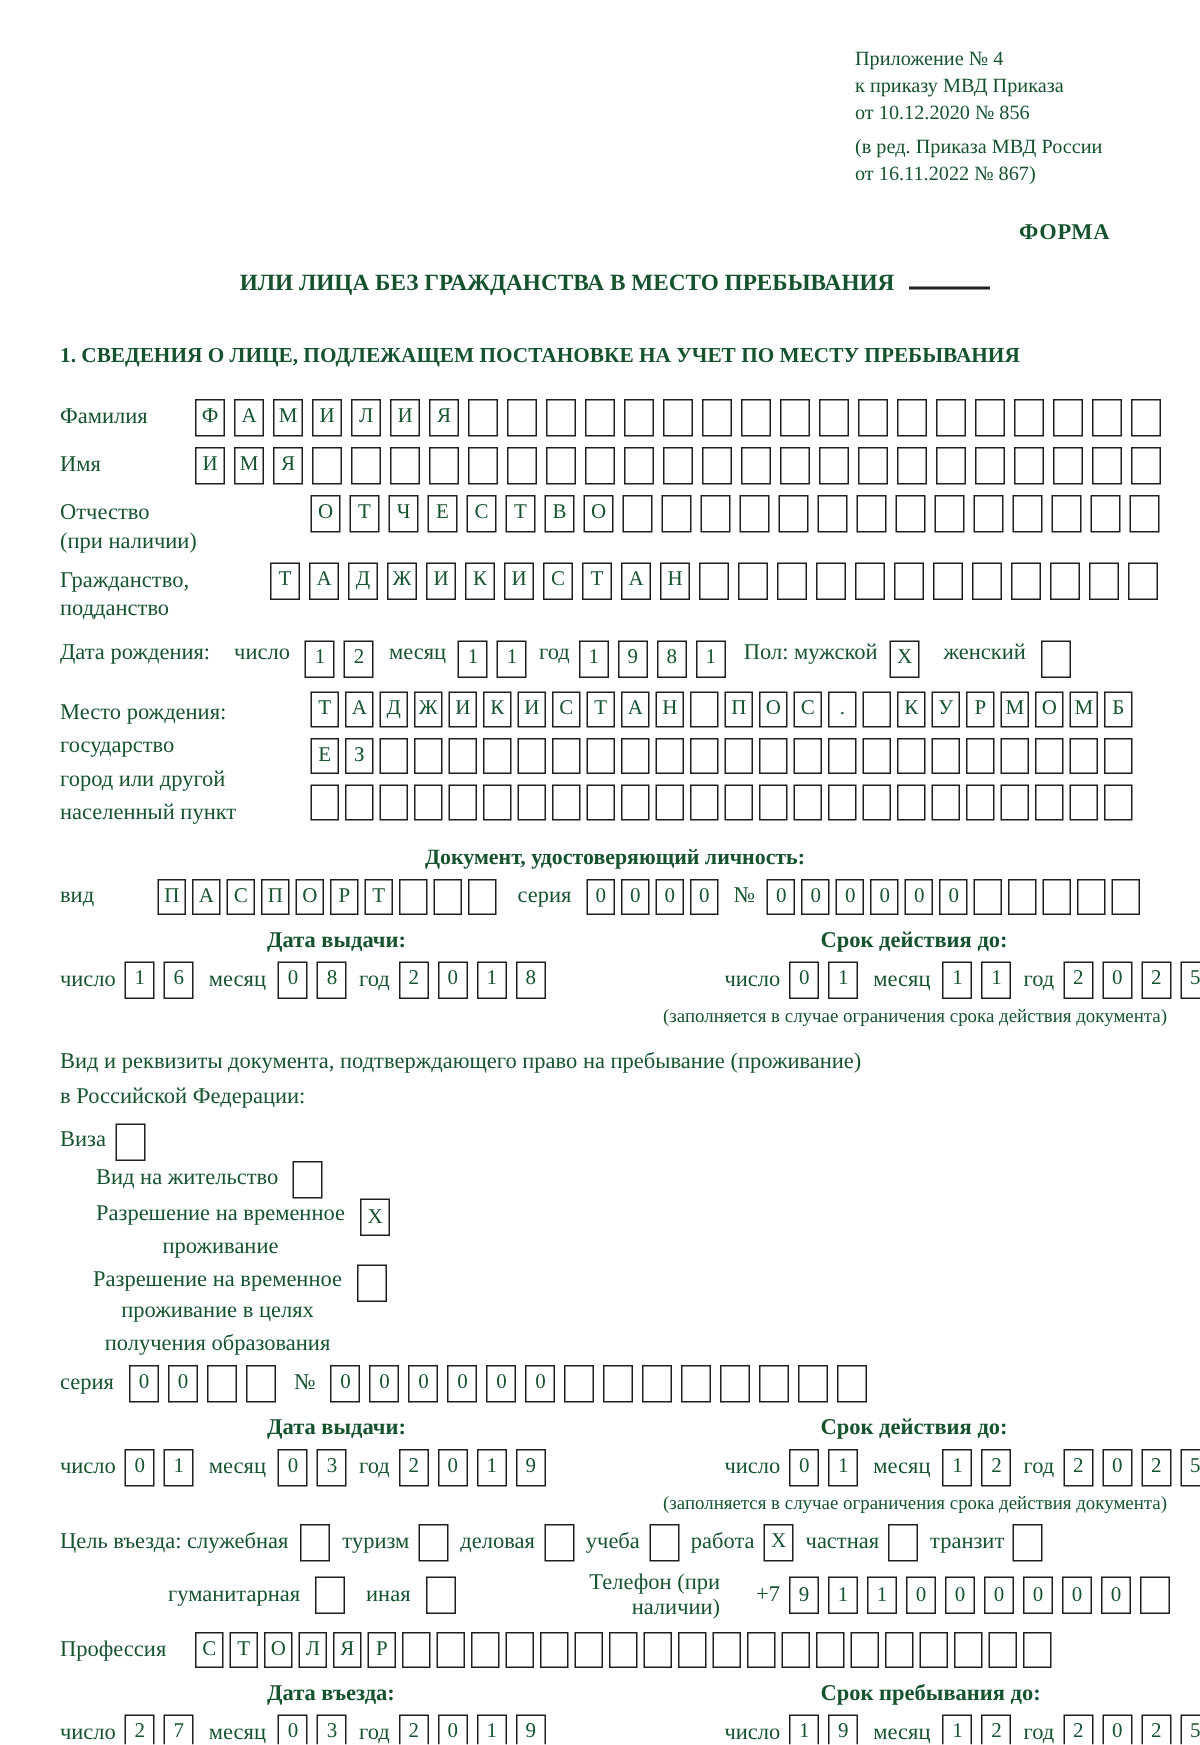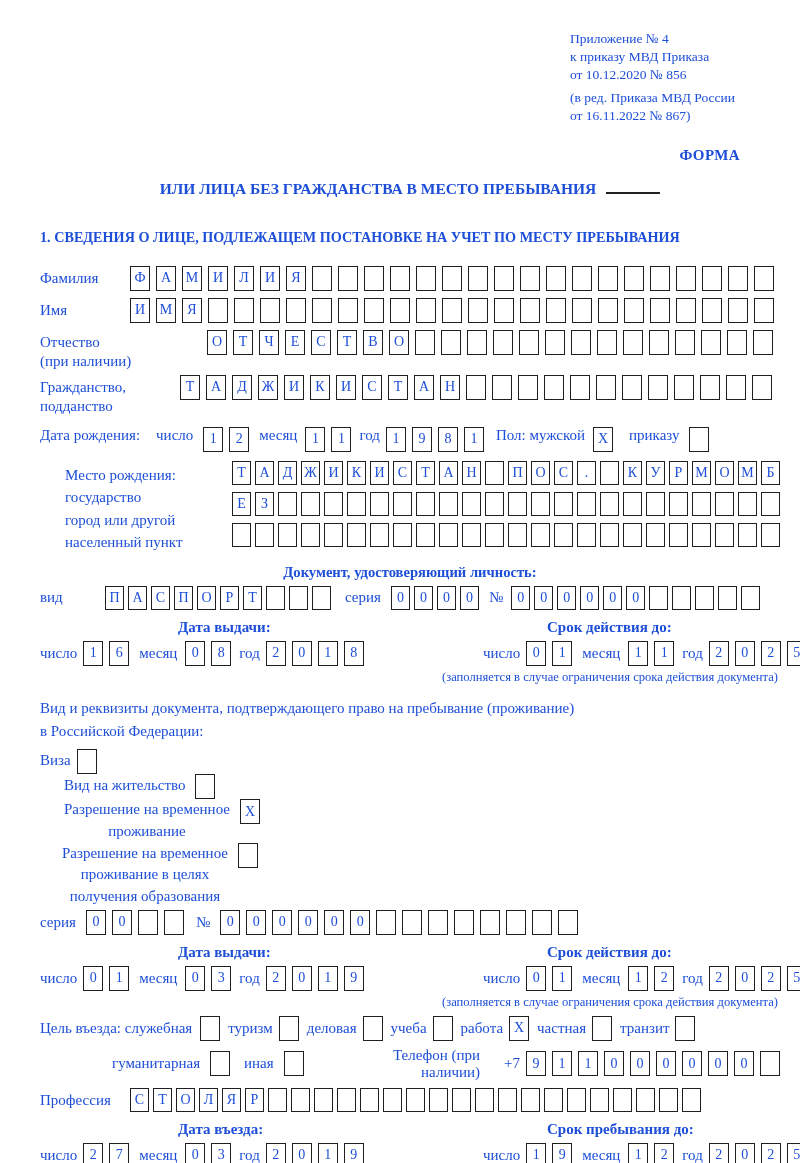--- a/index.html
+++ b/index.html
@@ -1,20 +1,20 @@
 <!DOCTYPE html>
 <html><head>
 <meta charset="utf-8">
 <style>
   html,body{margin:0;padding:0;background:#ffffff;}
   .page{
     width:800px;height:1163px;box-sizing:border-box;
     padding:30px 20px 10px 40px;
     font-family:"Liberation Serif","DejaVu Serif",serif;
-    color:#1d4ed8;background:#ffffff;overflow:hidden;
+    color:#14532d;background:#ffffff;overflow:hidden;
   }
   
   .appendix{margin-left:auto;width:210px;font-size:13.5px;line-height:1.34;}
   .appendix .note{margin-top:5px;}
   .forma{font-weight:bold;font-size:15px;text-align:right;padding-right:40px;margin-top:22px;letter-spacing:.4px;}
   
   .title{text-align:center;font-weight:bold;font-size:15.5px;line-height:1.7;margin-top:12px;}
   .blank{display:inline-block;width:54px;border-bottom:2.2px solid #222;height:.95em;margin-left:10px;}
   .sec{font-weight:bold;font-size:14.2px;margin-top:26px;white-space:nowrap;}
   
@@ -212,27 +212,27 @@
     <span class="boxes mr12">
         <span class="cbox">1</span>
         <span class="cbox">9</span>
         <span class="cbox">8</span>
         <span class="cbox">1</span>
       </span>
     <span class="lbl mr8">Пол: мужской</span>
     <span class="boxes mr16">
         <span class="cbox">X</span>
       </span>
-    <span class="lbl mr10">приказу</span>
+    <span class="lbl mr10">женский</span>
     <span class="boxes">
         <span class="cbox"></span>
       </span>
   </div>
 
-  <div class="frow" style="margin-top:9px;justify-content:flex-end;">
+  <div class="frow" style="margin-top:9px;">
     <div class="flabel w167" style="line-height:1.5;">
       <div>Место рождения:</div>
       <div>государство</div>
       <div>город или другой</div>
       <div>населенный пункт</div>
     </div>
     <div class="vgap">
       <div class="boxes sm">
           <span class="cbox">Т</span>
           <span class="cbox">А</span>

